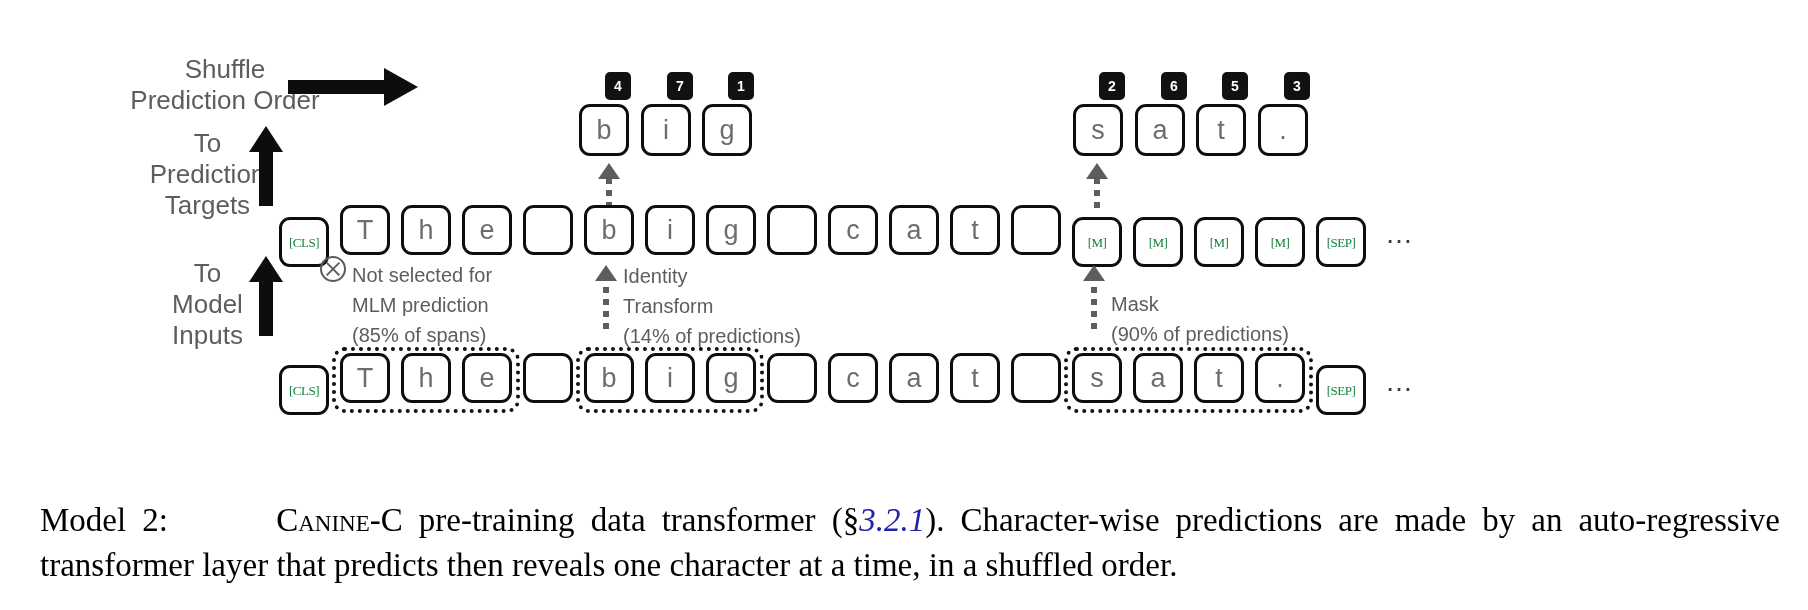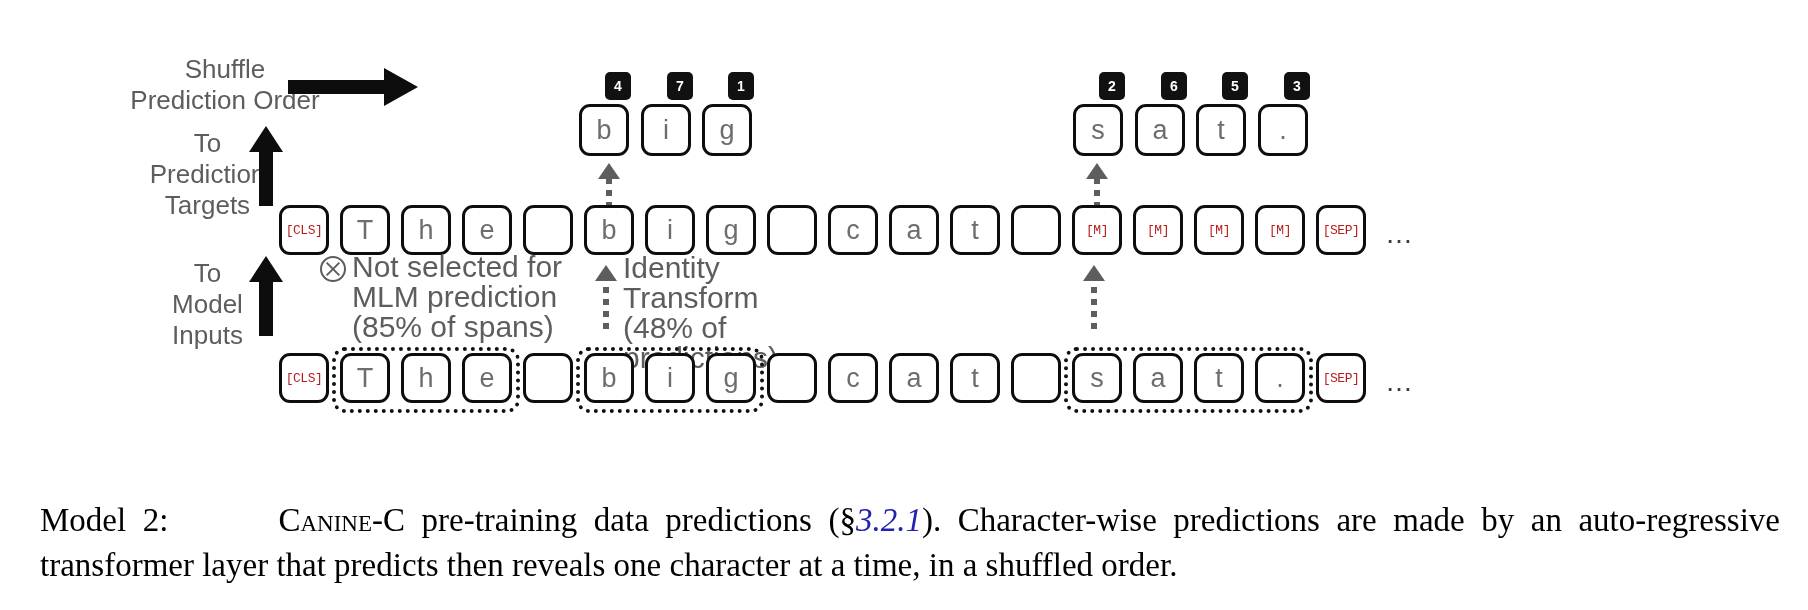--- a/index.html
+++ b/index.html
@@ -19,24 +19,25 @@
     border:3px solid #0d0d0d;
     border-radius:11px;
     background:#ffffff;
     box-sizing:border-box;
     display:flex;align-items:center;justify-content:center;
     color:#6d6d6d;
     font-size:27px;
     line-height:1;
   }
   .tok.small{
-    font-family:Liberation Mono, monospace;
+    font-family:Liberation Serif, serif;
     font-size:13px;
     letter-spacing:-0.5px;
-    color:#b91c1c;
+    color:#15803d;
+    margin-top:12px;
   }
   .tok.pred{
     width:50px;height:52px;
     border-width:3px;
   }
 
   
   .badge{
     position:absolute;
     width:26px;height:28px;
@@ -55,23 +56,24 @@
     font-size:26px;
     line-height:31px;
     text-align:center;
     white-space:pre-line;
   }
 
   
   .anno{
     position:absolute;
     color:#5d5d5d;
-    font-size:30px;
+    font-size:20px;
     line-height:30px;
     white-space:pre-line;
+    margin-top:8px;
   }
   .ar-shaft{position:absolute;background:#0d0d0d;}
   .ar-head-r{
     position:absolute;width:0;height:0;
     border-top:19px solid transparent;
     border-bottom:19px solid transparent;
     border-left:34px solid #0d0d0d;
   }
   .ar-head-u{
     position:absolute;width:0;height:0;
@@ -233,26 +235,28 @@
   <div class="anno" style="left:352px;top:252px;width:230px;">Not selected for
 MLM prediction
 (85% of spans)</div>
 
   <div>
     <div class="dot-col" style="left:603px;top:287px;height:45px;"></div>
     <div class="dot-head" style="left:595px;top:265px;"></div>
   </div>
   <div class="anno" style="left:623px;top:253px;width:260px;">Identity
 Transform
-(48% of predictions)</div>
+(14% of predictions)</div>
 
   <div>
     <div class="dot-col" style="left:1091px;top:287px;height:45px;"></div>
     <div class="dot-head" style="left:1083px;top:265px;"></div>
   </div>
+  <div class="anno" style="left:1111px;top:281px;width:290px;">Mask
+(90% of predictions)</div>
 
   <div>
 
     <div class="span-box" style="left:332px;top:347px;width:188px;height:66px;"></div>
     <div class="span-box" style="left:576px;top:347px;width:188px;height:66px;"></div>
     <div class="span-box" style="left:1064px;top:347px;width:249px;height:66px;"></div>
 
     <div class="tok small" style="left:279px;top:353px;">[CLS]</div>
     <div class="tok" style="left:340px;top:353px;">T</div>
     <div class="tok" style="left:401px;top:353px;">h</div>
@@ -270,16 +274,16 @@
     <div class="tok" style="left:1133px;top:353px;">a</div>
     <div class="tok" style="left:1194px;top:353px;">t</div>
     <div class="tok" style="left:1255px;top:353px;">.</div>
     <div class="tok small" style="left:1316px;top:353px;">[SEP]</div>
     <div class="ellip" style="left:1385px;top:366px;">…</div>
   </div>
 
   <div class="caption">
     <span>Model 2:</span>
     &nbsp;&nbsp;
-    <span class="sc">Canine-C</span><span> pre-training data predictions (§</span><a href="#">3.2.1</a><span>). Character-wise predictions are made by an auto-regressive transformer layer that predicts then reveals one character at a time, in a shuffled order.</span>
+    <span class="sc">Canine-C</span><span> pre-training data transformer (§</span><a href="#">3.2.1</a><span>). Character-wise predictions are made by an auto-regressive transformer layer that predicts then reveals one character at a time, in a shuffled order.</span>
   </div>
 
 </div>
 
 </body></html>

